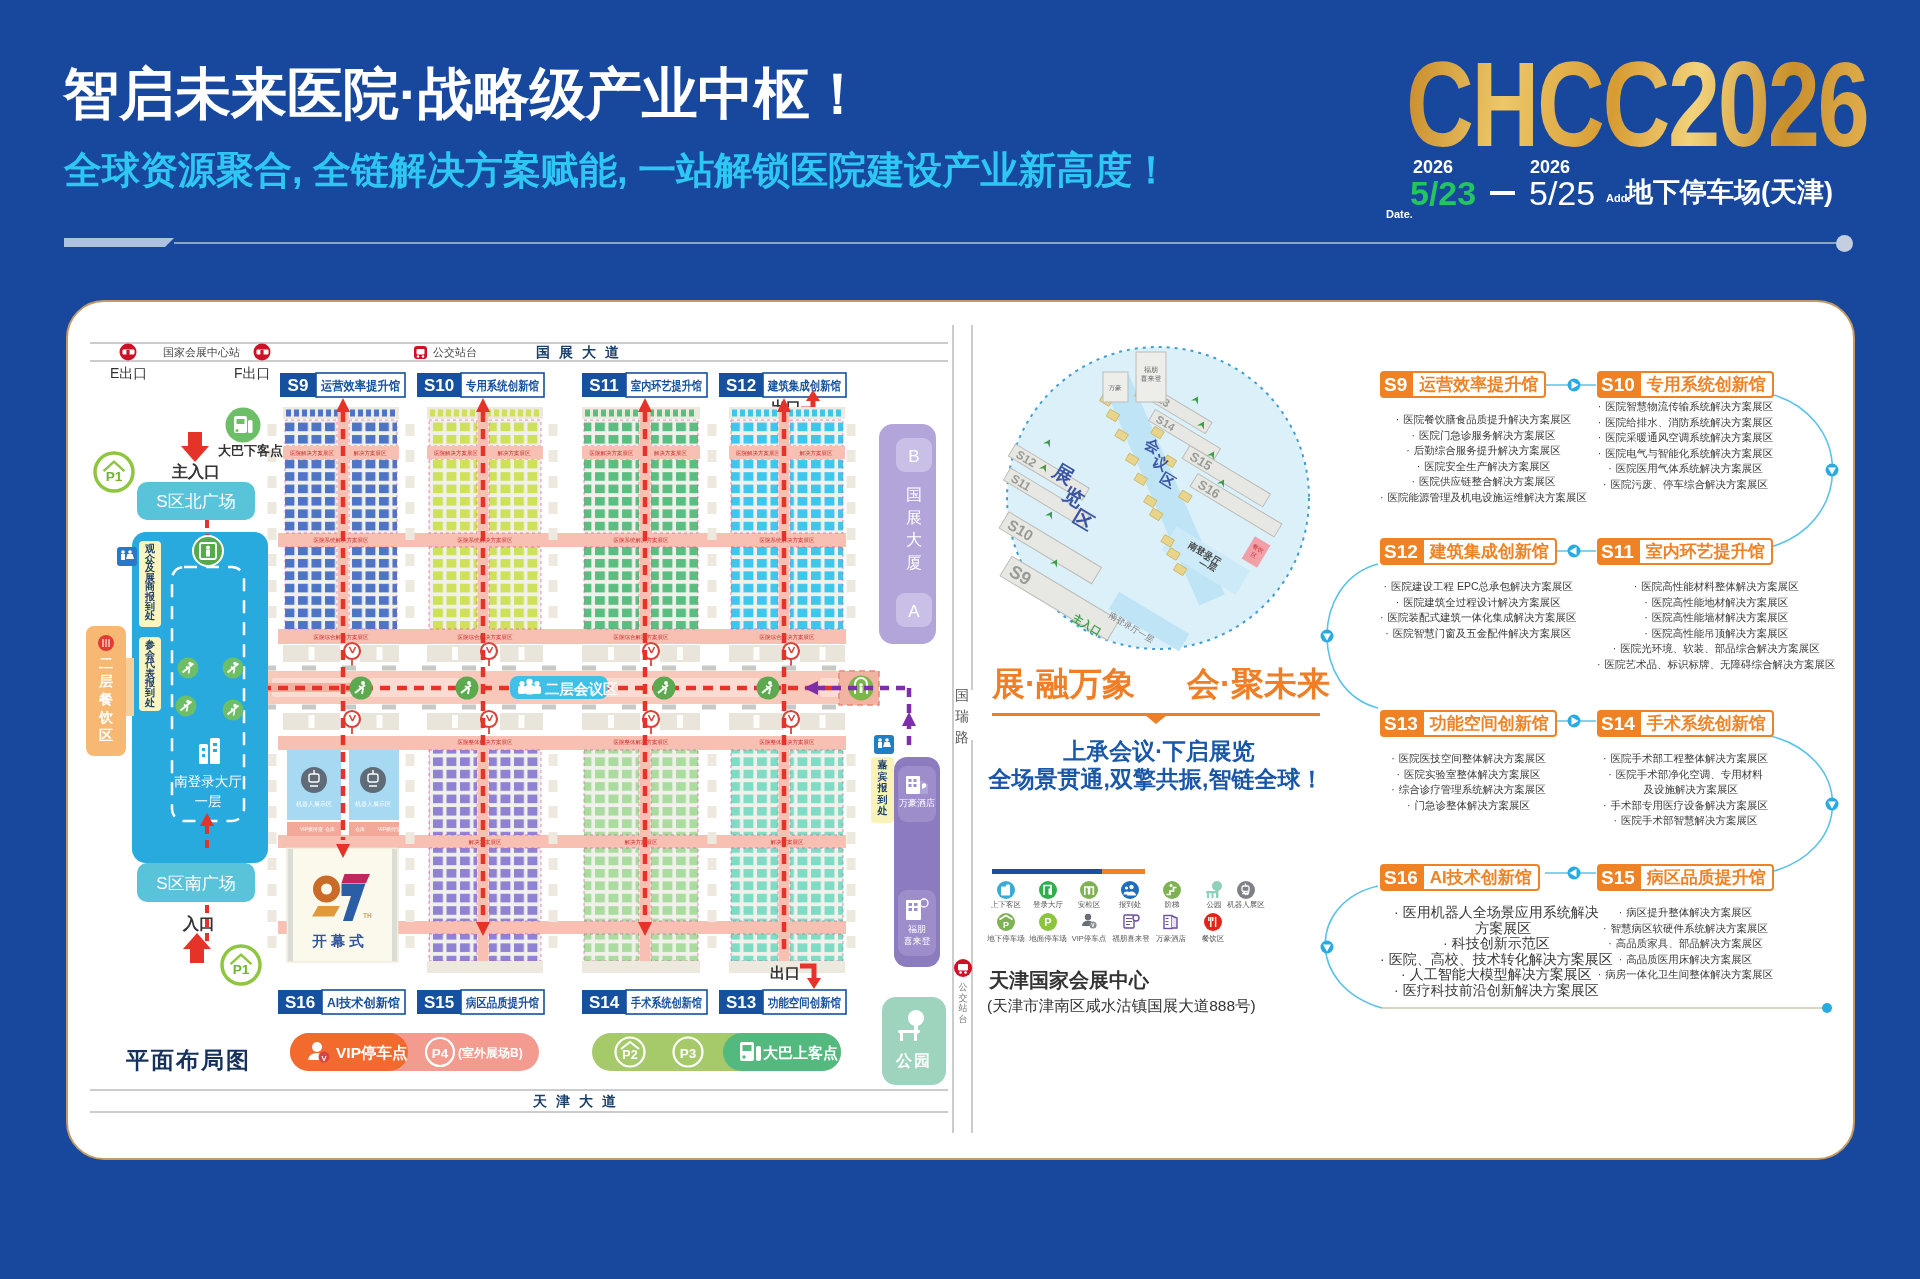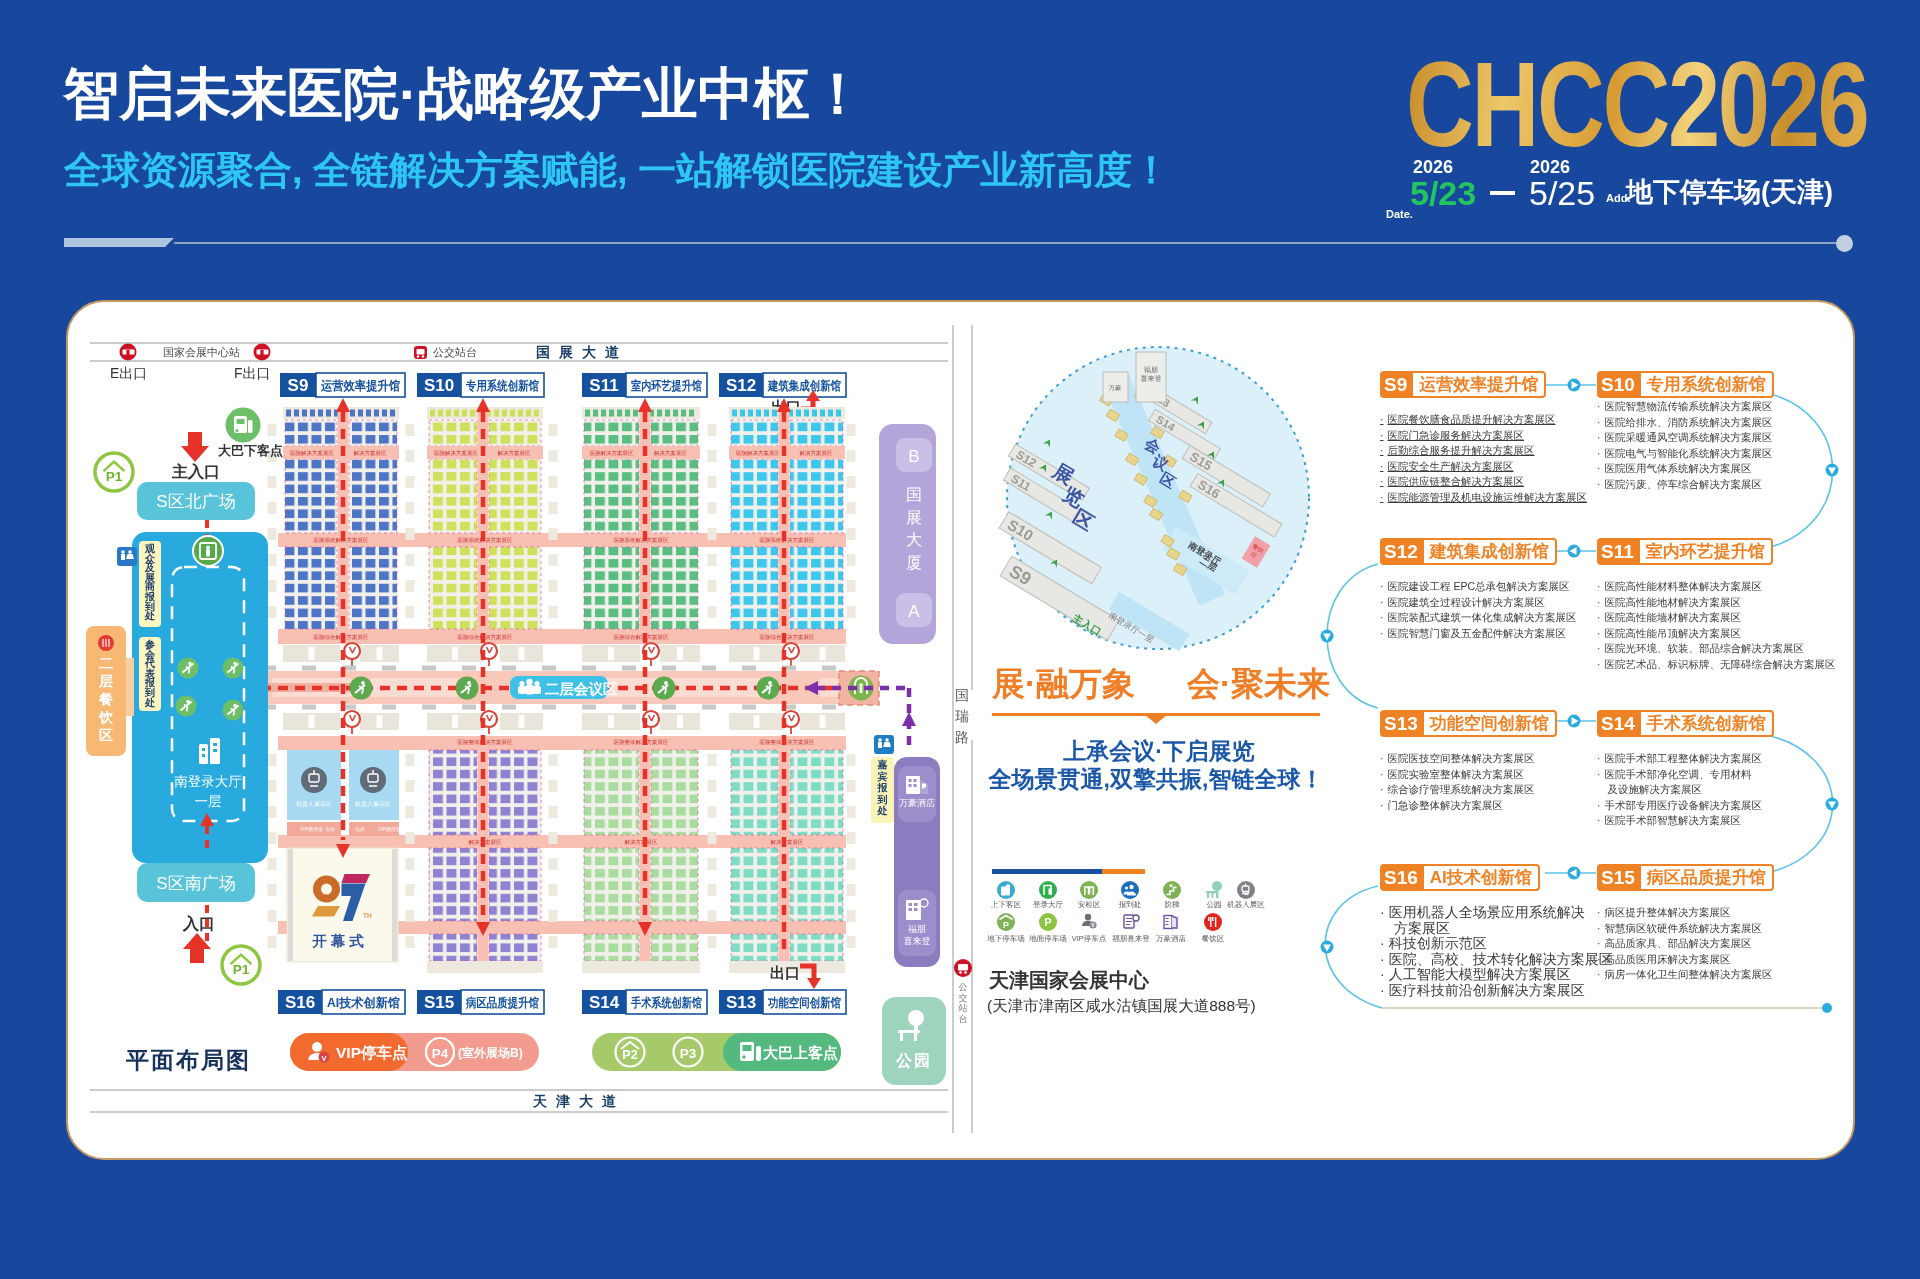--- a/index.html
+++ b/index.html
@@ -1,18 +1,18 @@
 <!DOCTYPE html>
 <html lang="zh"><head>
 <meta charset="utf-8">
 <title>CHCC2026</title>
 <style>
 *{margin:0;padding:0;box-sizing:border-box}
 body{font-family:"Liberation Sans",sans-serif;}
-#pg{position:relative;width:1920px;height:1279px;background:#17489D;overflow:hidden;font-family:"Liberation Sans",sans-serif;}
+#pg{position:relative;width:1920px;height:1279px;background:#17489D;overflow:hidden;font-family:"Liberation Sans",sans-serif;text-align:center;}
 .abs{position:absolute;white-space:nowrap;}
 svg text{font-family:"Liberation Sans",sans-serif;}
 </style>
 </head>
 <body>
 <div id="pg">
 
 <div class="abs" style="left:63px;top:60px;font-size:56px;font-weight:900;color:#fff;line-height:1.2;">智启未来医院·战略级产业中枢！</div>
 
 <div class="abs" style="left:64px;top:148px;font-size:38px;font-weight:700;color:#2EC6F2;line-height:1.2;">全球资源聚合, 全链解决方案赋能, 一站解锁医院建设产业新高度！</div>
@@ -1034,21 +1034,21 @@
 
 <div class="abs" style="left:989px;top:967px;font-size:20px;font-weight:700;color:#333;">天津国家会展中心</div>
 
 <div class="abs" style="left:987px;top:996px;font-size:15.5px;color:#333;">(天津市津南区咸水沽镇国展大道888号)</div>
 
 <div class="abs" style="left:1380px;top:371px;">
       <div style="display:flex;align-items:stretch;height:27px;">
         <div style="background:#EF8224;color:#fff;font-size:19px;font-weight:700;padding:0 4px;display:flex;align-items:center;border-radius:4px 0 0 4px;">S9</div>
         <div style="background:#fff;border:2px solid #EF8224;border-radius:0 4px 4px 0;color:#EF8224;font-size:17px;font-weight:700;padding:0 6px;display:flex;align-items:center;">运营效率提升馆</div>
       </div>
-      <div style="margin-top:14px;font-size:10.5px;line-height:15.5px;color:#3A3A3A;text-decoration:underline;">
+      <div style="margin-top:14px;font-size:10.5px;line-height:15.5px;color:#3A3A3A;">
         <div><span style="margin-right:4px;">·</span>医院餐饮膳食品质提升解决方案展区</div>
         <div><span style="margin-right:4px;">·</span>医院门急诊服务解决方案展区</div>
         <div><span style="margin-right:4px;">·</span>后勤综合服务提升解决方案展区</div>
         <div><span style="margin-right:4px;">·</span>医院安全生产解决方案展区</div>
         <div><span style="margin-right:4px;">·</span>医院供应链整合解决方案展区</div>
         <div><span style="margin-right:4px;">·</span>医院能源管理及机电设施运维解决方案展区</div>
       </div>
     </div>
 
 <div class="abs" style="left:1597px;top:371px;">

